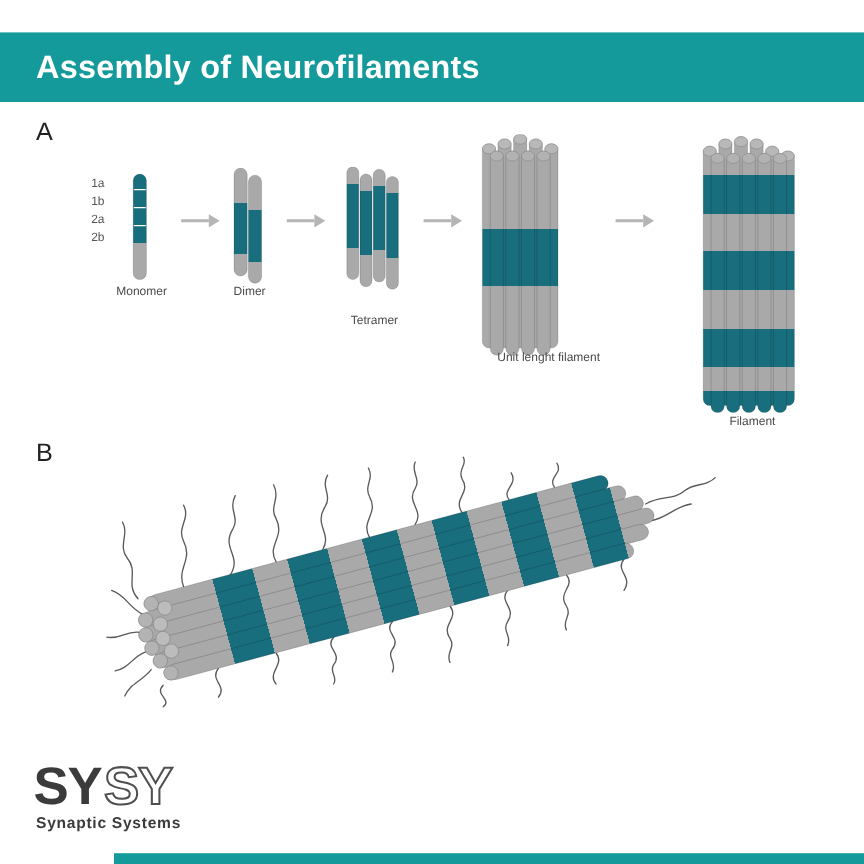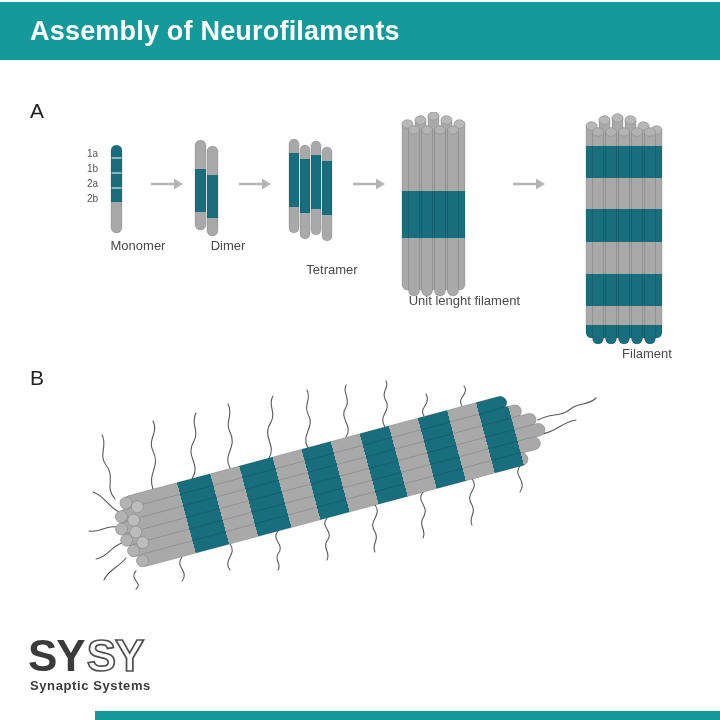--- a/index.html
+++ b/index.html
@@ -1,31 +1,31 @@
 <!DOCTYPE html>
 <html><head>
 <meta charset="utf-8">
 <style>
   * { margin:0; padding:0; box-sizing:border-box; }
   html,body { width:720px; height:720px; background:#fff; font-family:"Liberation Sans", sans-serif; }
   .page { position:relative; width:720px; height:720px; background:#fff; overflow:hidden; }
 
-  .topbar { position:absolute; top:2px; left:0; width:720px; height:58px; background:#149a9a; display:flex; align-items:center; }
+  .topbar { position:absolute; top:27px; left:0; width:720px; height:58px; background:#149a9a; display:flex; align-items:center; }
   .topbar h1 { color:#ffffff; font-size:27px; font-weight:bold; margin-left:30px; letter-spacing:0.2px; }
 
   .panel-label { position:absolute; font-size:21px; color:#222; }
   .panel-label.a { left:30px; top:99px; }
   .panel-label.b { left:30px; top:366px; }
 
   .abs { position:absolute; }
 
-  .subunits { position:absolute; left:76px; top:146px; width:22px; text-align:right; }
+  .subunits { position:absolute; left:76px; top:146px; width:22px; text-align:left; }
   .subunits span { display:block; font-size:10px; line-height:15px; color:#555; }
 
-  .stage-label { position:absolute; font-size:13px; color:#4a4a4a; text-align:center;margin-left:20px; }
+  .stage-label { position:absolute; font-size:10px; color:#4a4a4a; text-align:center; }
   .lbl-monomer { left:88px;  top:238px; width:60px; }
   .lbl-dimer   { left:180px; top:238px; width:56px; }
   .lbl-tetra   { left:278px; top:262px; width:68px; }
   .lbl-ulf     { left:380px; top:293px; width:120px;text-align:right; }
   .lbl-fil     { left:584px; top:346px; width:86px; }
 
   .caption-b { position:absolute; left:240px; top:572px; width:300px; text-align:center; font-size:11px; color:#4a4a4a; }
 
   .logo { position:absolute; left:28px; top:634px; font-size:44px; font-weight:bold; letter-spacing:-1px; line-height:1; color:#3b3b3b; }
   .logo .outline { color:transparent; -webkit-text-stroke:1.7px #4f4f4f; margin-left:2px; }

